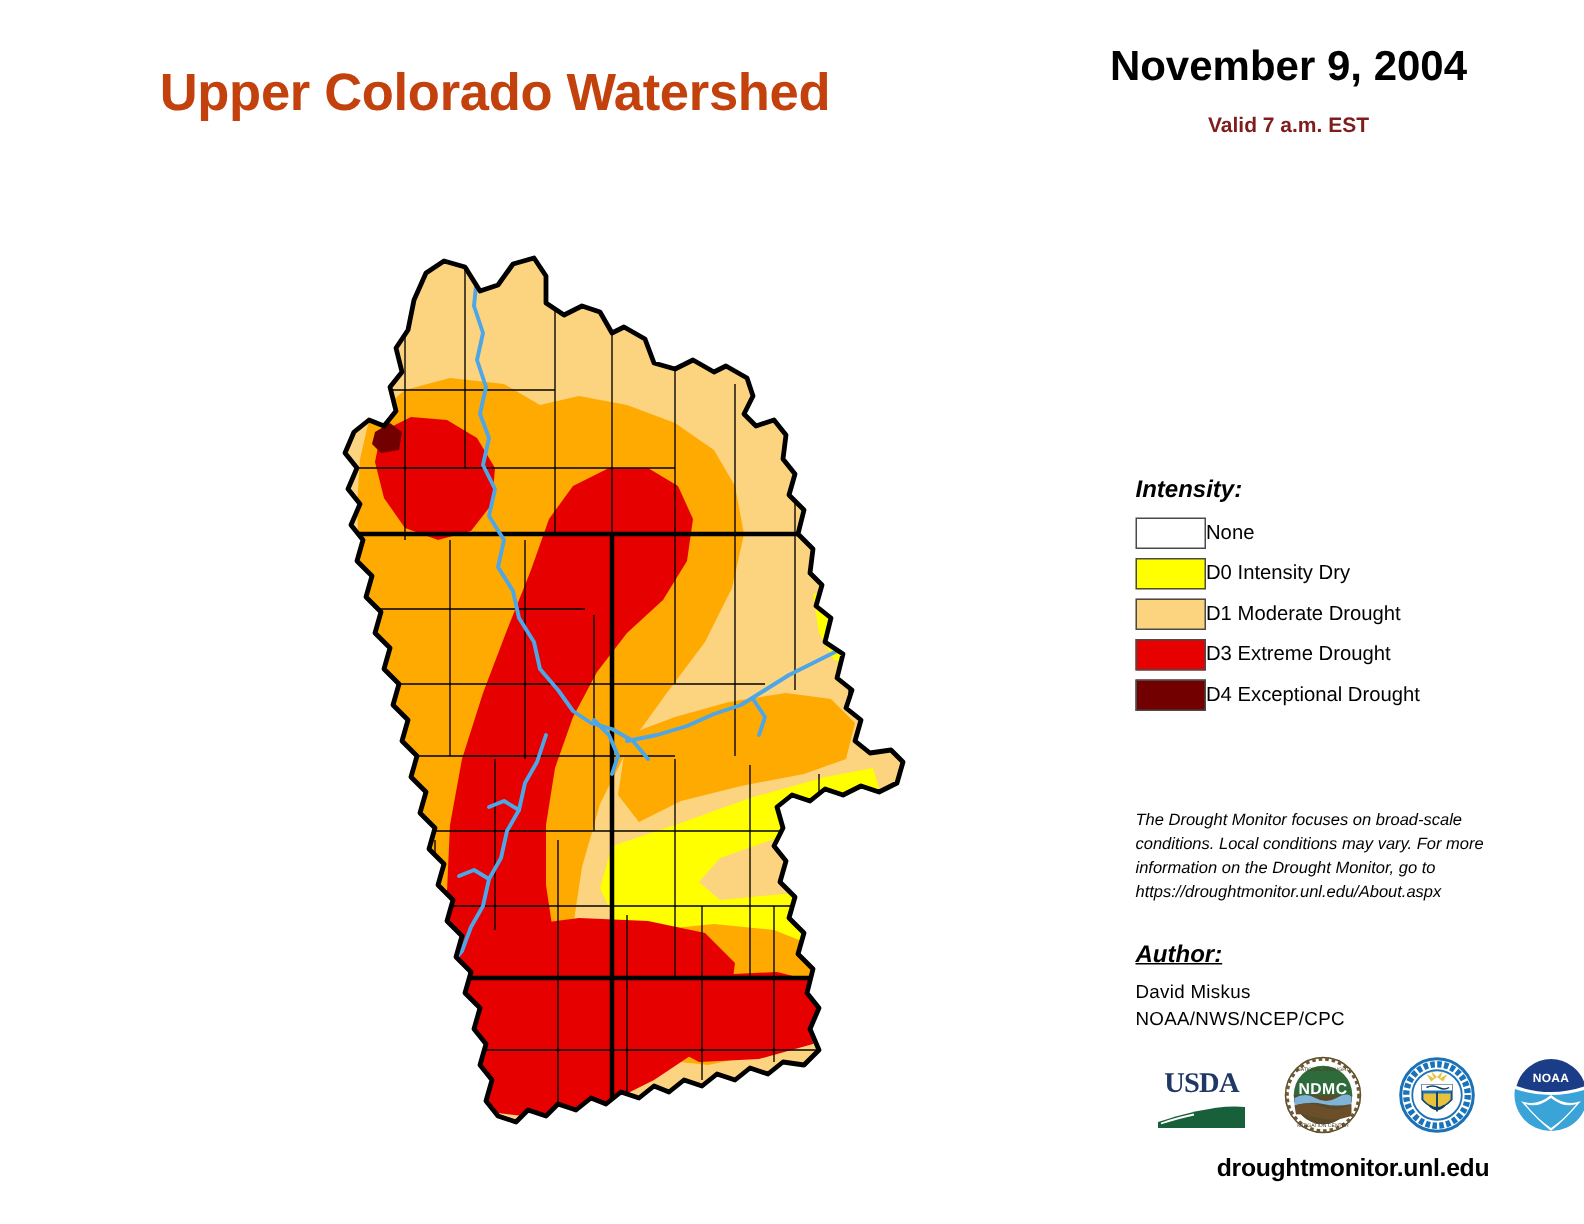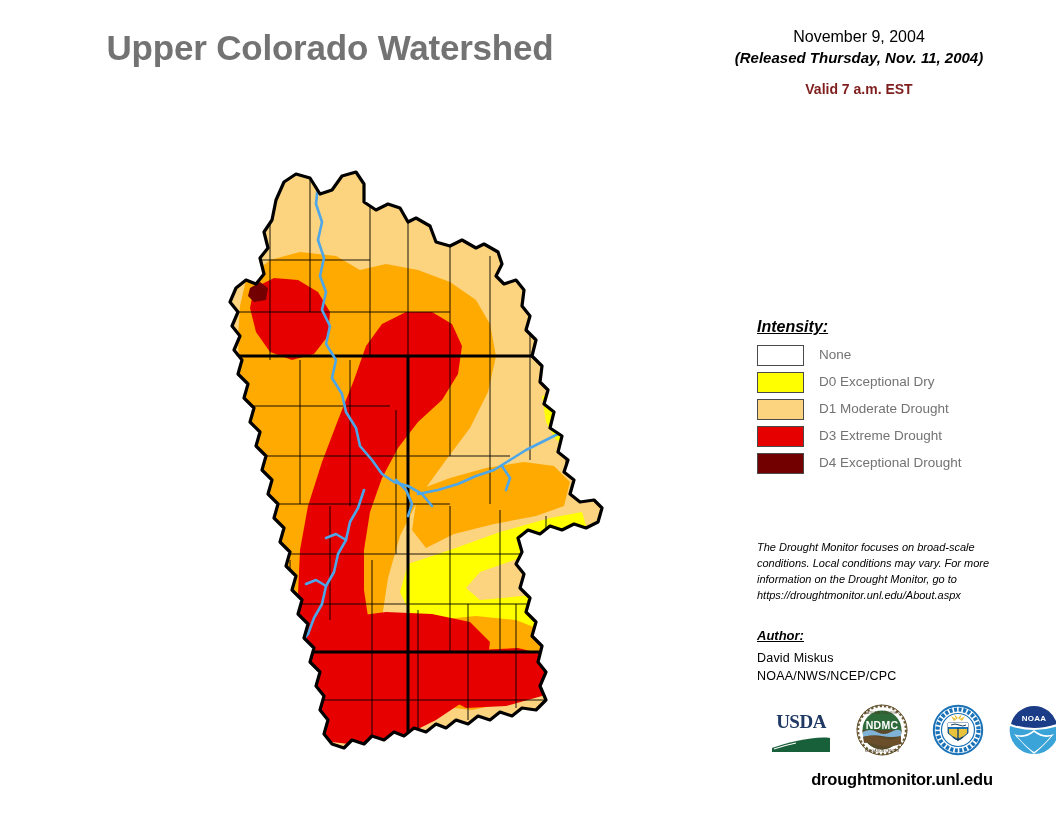--- a/index.html
+++ b/index.html
@@ -13,58 +13,58 @@
   }
   .abs{position:absolute;}
 
   
   #title-block{left:0;top:28px;width:660px;text-align:center;}
   #dm-supertitle{
     font-size:21px;font-weight:bold;font-style:italic;color:#000;
     letter-spacing:.1px;line-height:1.05;
   }
   #dm-maintitle{
-    font-size:35px;font-weight:bold;color:#737373;line-height:1.12;
-    margin-top:0;letter-spacing:-.2px;
+    font-size:35px;font-weight:bold;color:#c2410c;line-height:1.12;
+    margin-top:14px;letter-spacing:-.2px;
   }
 
   #date-block{left:662px;top:28px;width:394px;text-align:center;}
-  #dm-date{font-size:16px;font-weight:normal;color:#000;line-height:1.15;}
+  #dm-date{font-size:28px;font-weight:bold;color:#000;line-height:1.15;}
   #dm-released{font-size:15px;font-weight:bold;font-style:italic;color:#000;margin-top:3px;}
   #dm-valid{font-size:14px;font-weight:bold;color:#7f1d1d;margin-top:15px;}
 
   
   #map-wrap{left:150px;top:160px;width:480px;height:620px;}
   #map-svg{display:block;width:480px;height:620px;}
 
   
   #legend{left:757px;top:318px;width:290px;}
   #legend-title{
     font-size:16px;font-weight:bold;font-style:italic;color:#000;
-    text-decoration:underline;margin-bottom:8px;
+    margin-bottom:8px;
   }
   .legend-row{display:flex;align-items:center;margin-bottom:5px;height:22px;}
   .swatch{
     width:47px;height:21px;border:1.3px solid #4a4a4a;box-sizing:border-box;
     flex:0 0 auto;
   }
   .legend-label{
-    margin-left:15px;font-size:13.5px;color:#737373;white-space:nowrap;line-height:1;
+    font-size:13.5px;color:#000000;white-space:nowrap;line-height:1;
   }
 
   
   #disclaimer{
     left:757px;top:540px;width:268px;
     font-size:11px;font-style:italic;color:#000;line-height:1.45;
   }
 
   
   #author-block{left:757px;top:628px;width:290px;}
   #author-title{
-    font-size:13px;font-weight:bold;font-style:italic;color:#000;
+    font-size:16px;font-weight:bold;font-style:italic;color:#000;
     text-decoration:underline;margin-bottom:6px;
   }
   .author-line{font-size:12.5px;color:#000;line-height:1.45;letter-spacing:.2px;}
 
   
   #logos{left:770px;top:703px;width:290px;height:58px;
          display:flex;align-items:center;justify-content:space-between;}
   .logo{flex:0 0 auto;}
 
   #site-url{
@@ -74,21 +74,20 @@
 </style>
 </head>
 <body>
 
 <div class="abs" id="title-block">
   <div id="dm-maintitle">Upper Colorado Watershed</div>
 </div>
 
 <div class="abs" id="date-block">
   <div id="dm-date">November 9, 2004</div>
-  <div id="dm-released">(Released Thursday, Nov. 11, 2004)</div>
   <div id="dm-valid">Valid 7 a.m. EST</div>
 </div>
 
 <div class="abs" id="map-wrap">
 <svg id="map-svg" viewBox="0 0 480 620" xmlns="http://www.w3.org/2000/svg">
   <defs>
     <clipPath id="basinClip">
       <path d="M126,40 L134,22 L146,14 L160,18 L170,34 L182,30 L192,16 L206,12
                L214,24 L214,42 L226,50 L238,44 L250,48 L258,62 L266,58
                L280,66 L286,82 L300,86 L312,80 L326,88 L334,84 L348,92
@@ -242,21 +241,21 @@
 
 <div class="abs" id="legend">
   <div id="legend-title">Intensity:</div>
 
   <div class="legend-row">
     <span class="swatch" style="background:#ffffff;"></span>
     <span class="legend-label">None</span>
   </div>
   <div class="legend-row">
     <span class="swatch" style="background:#ffff00;"></span>
-    <span class="legend-label">D0 Exceptional Dry</span>
+    <span class="legend-label">D0 Intensity Dry</span>
   </div>
   <div class="legend-row">
     <span class="swatch" style="background:#fcd37f;"></span>
     <span class="legend-label">D1 Moderate Drought</span>
   </div>
   <div class="legend-row">
     <span class="swatch" style="background:#e60000;"></span>
     <span class="legend-label">D3 Extreme Drought</span>
   </div>
   <div class="legend-row">

